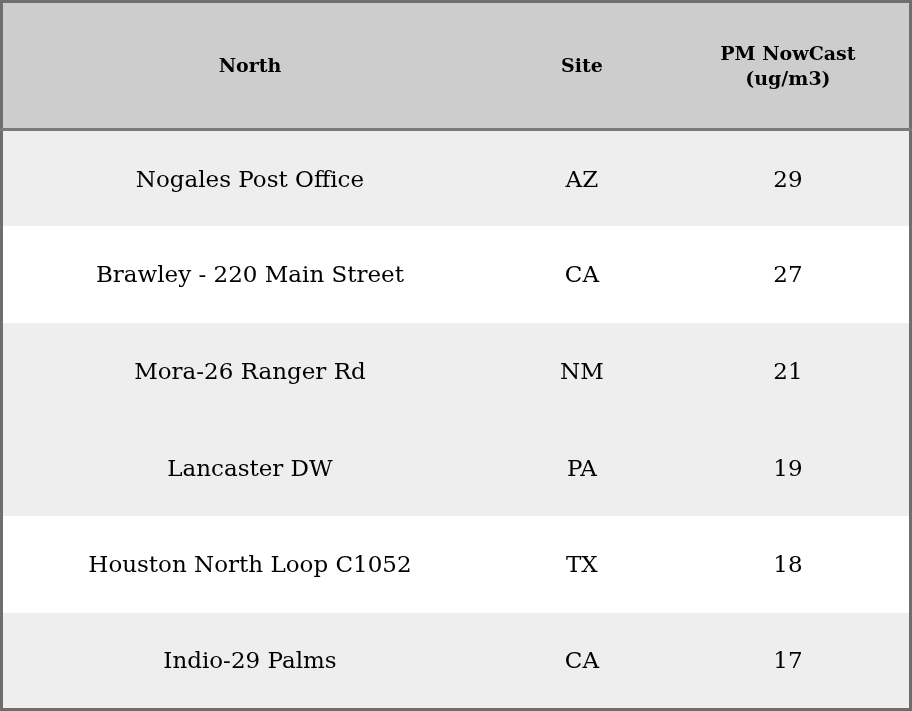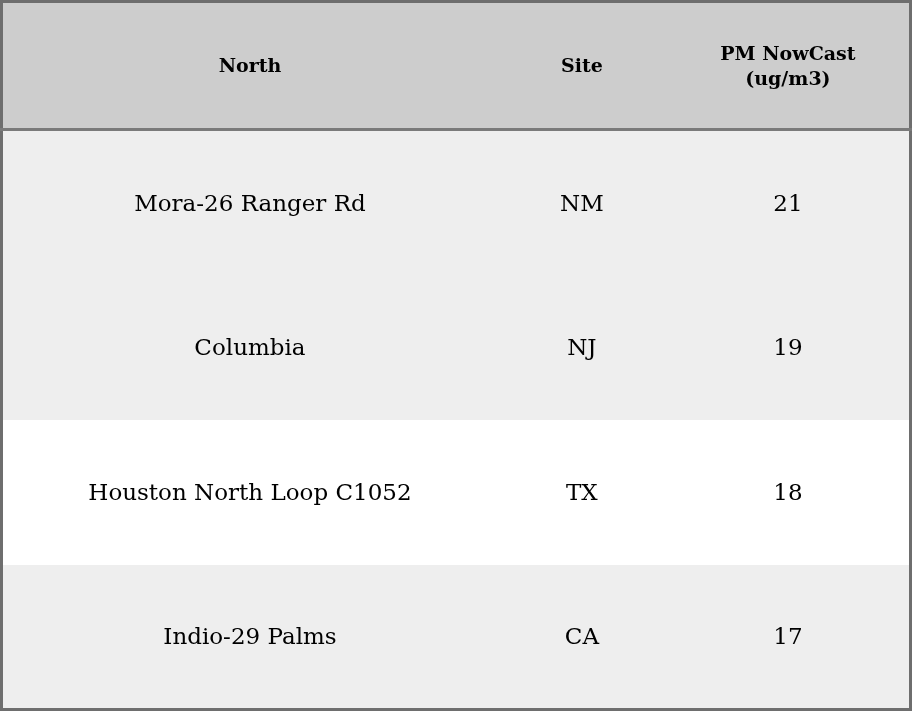--- a/index.html
+++ b/index.html
@@ -72,27 +72,37 @@
         <th>
           <span class="th-label">Site</span>
         </th>
         <th>
           <span class="th-label">PM NowCast (ug/m3)</span>
         </th>
       </tr>
     </thead>
     <tbody>
         <tr class="even">
+          <td>Nogales Post Office</td>
+          <td>AZ</td>
+          <td>29</td>
+        </tr>
+        <tr class="odd">
+          <td>Brawley - 220 Main Street</td>
+          <td>CA</td>
+          <td>27</td>
+        </tr>
+        <tr class="even">
           <td>Mora-26 Ranger Rd</td>
           <td>NM</td>
           <td>21</td>
         </tr>
         <tr class="even">
-          <td>Columbia</td>
-          <td>NJ</td>
+          <td>Lancaster DW</td>
+          <td>PA</td>
           <td>19</td>
         </tr>
         <tr class="odd">
           <td>Houston North Loop C1052</td>
           <td>TX</td>
           <td>18</td>
         </tr>
         <tr class="even">
           <td>Indio-29 Palms</td>
           <td>CA</td>

